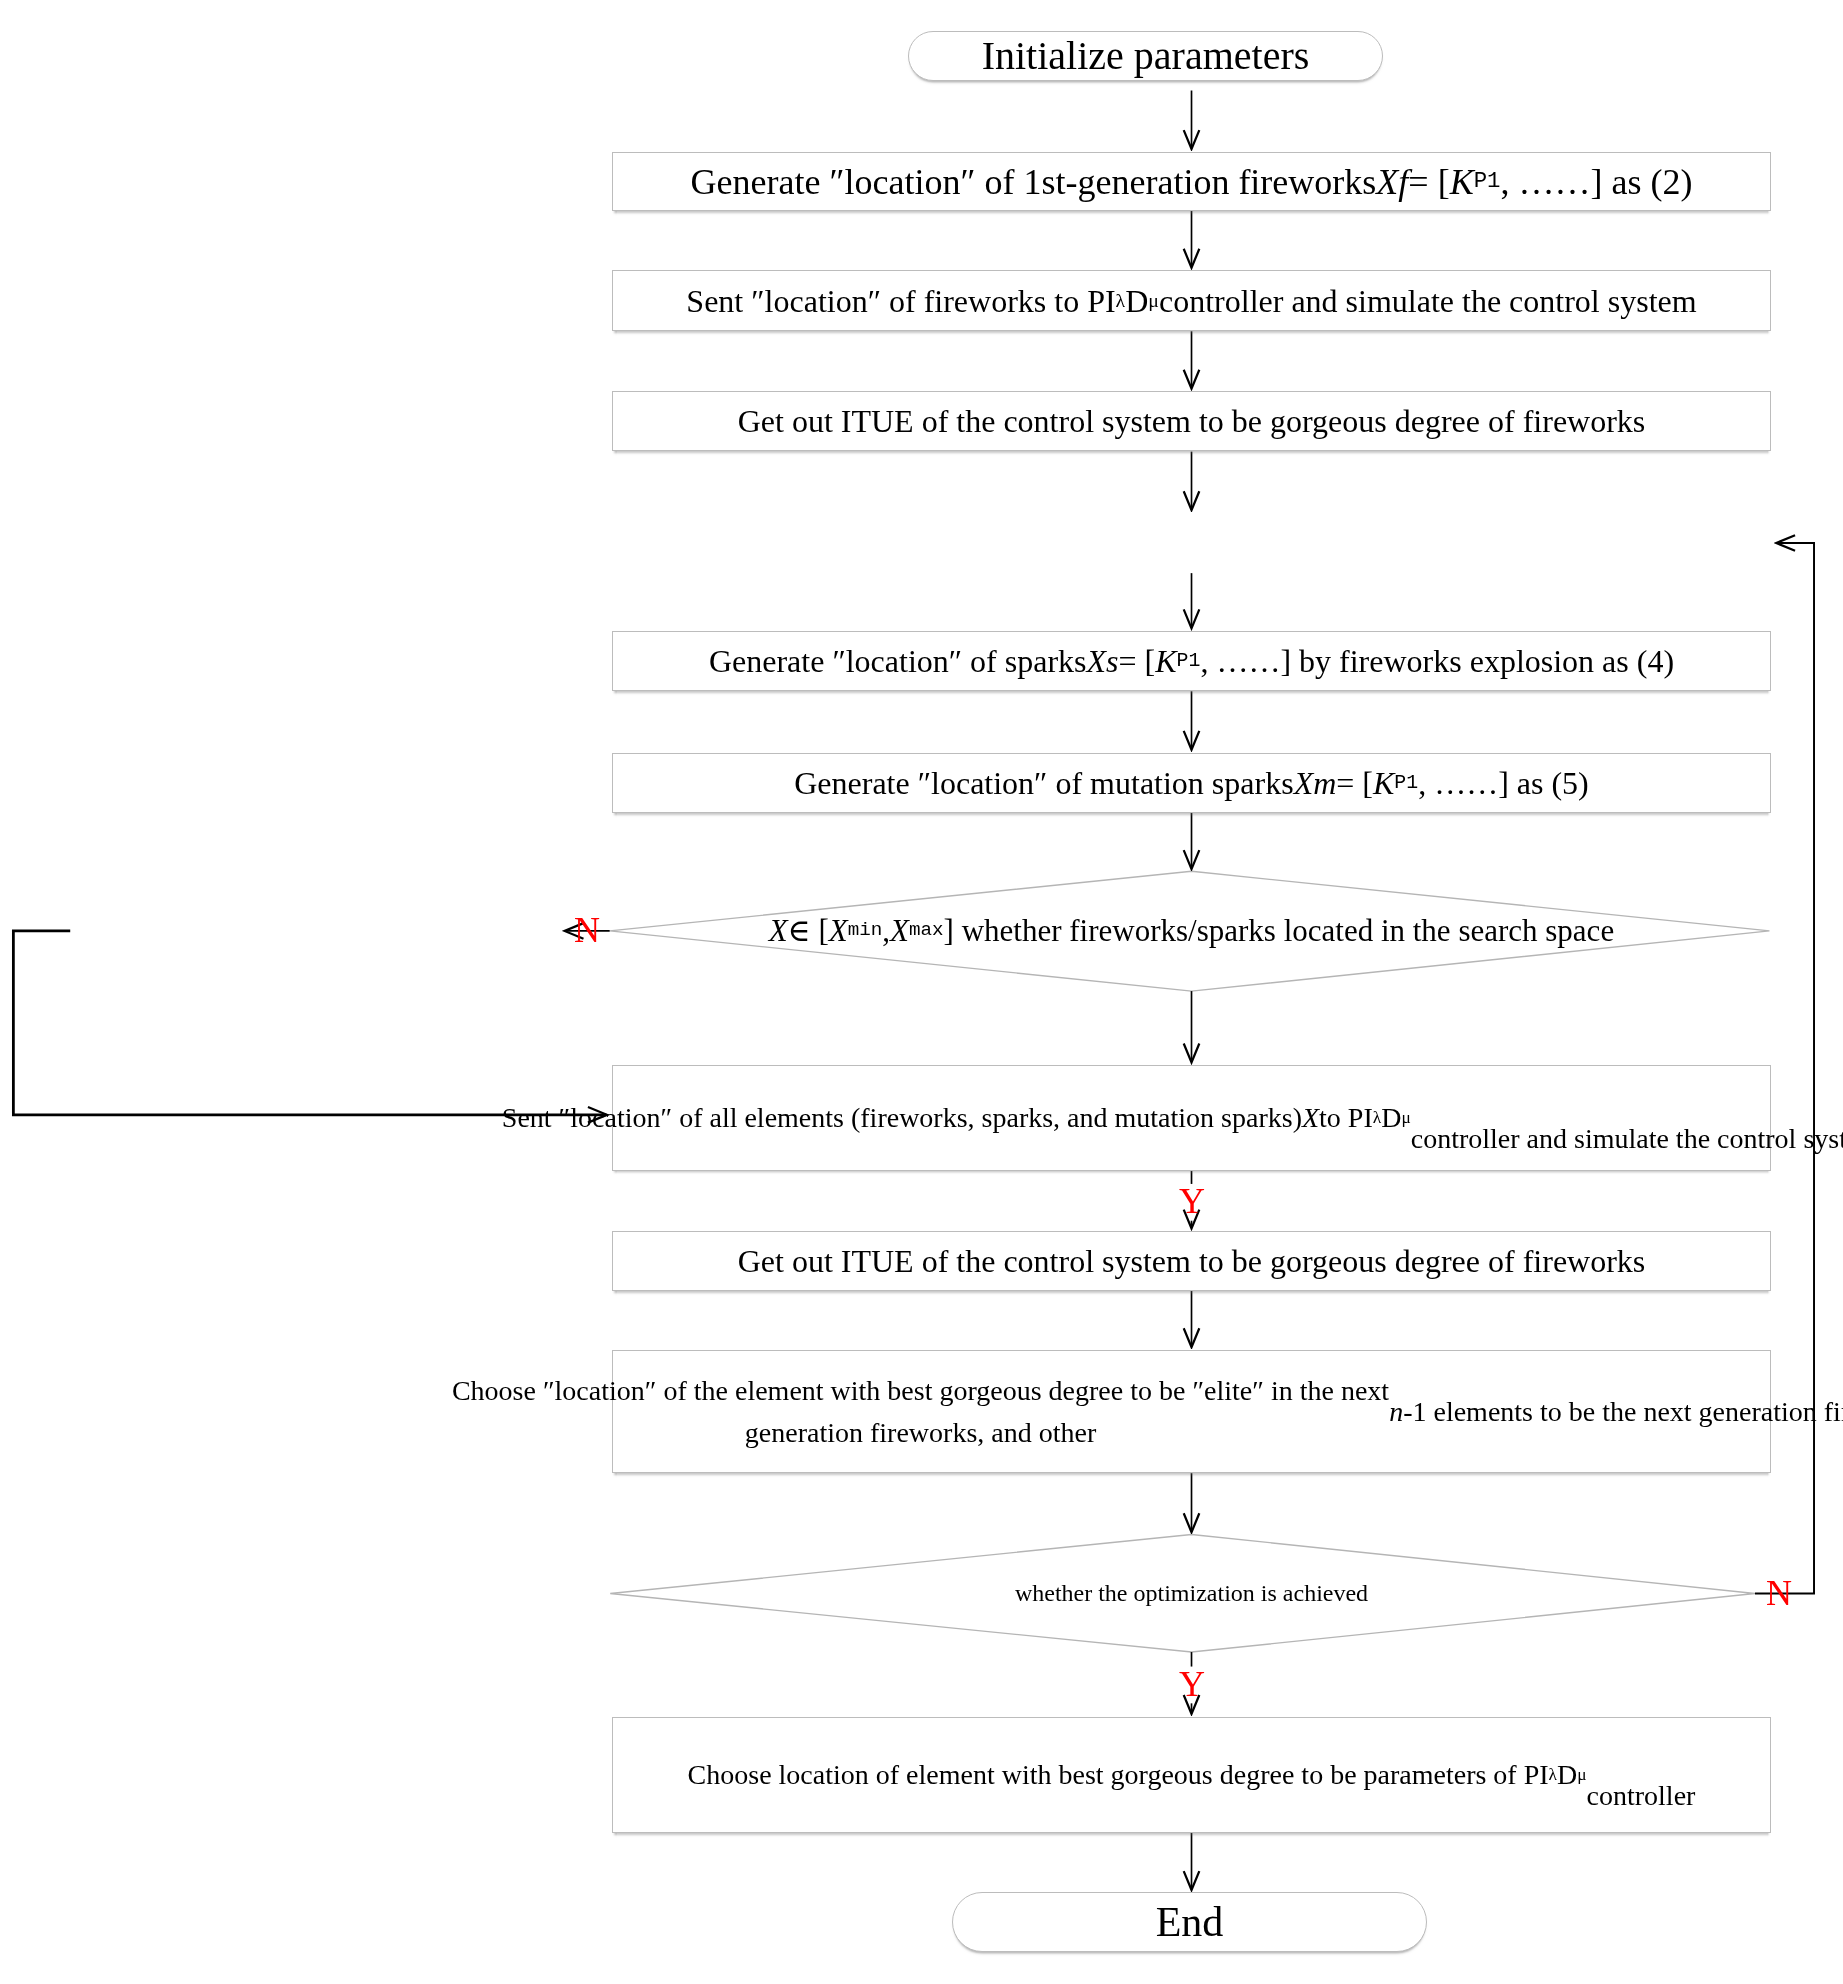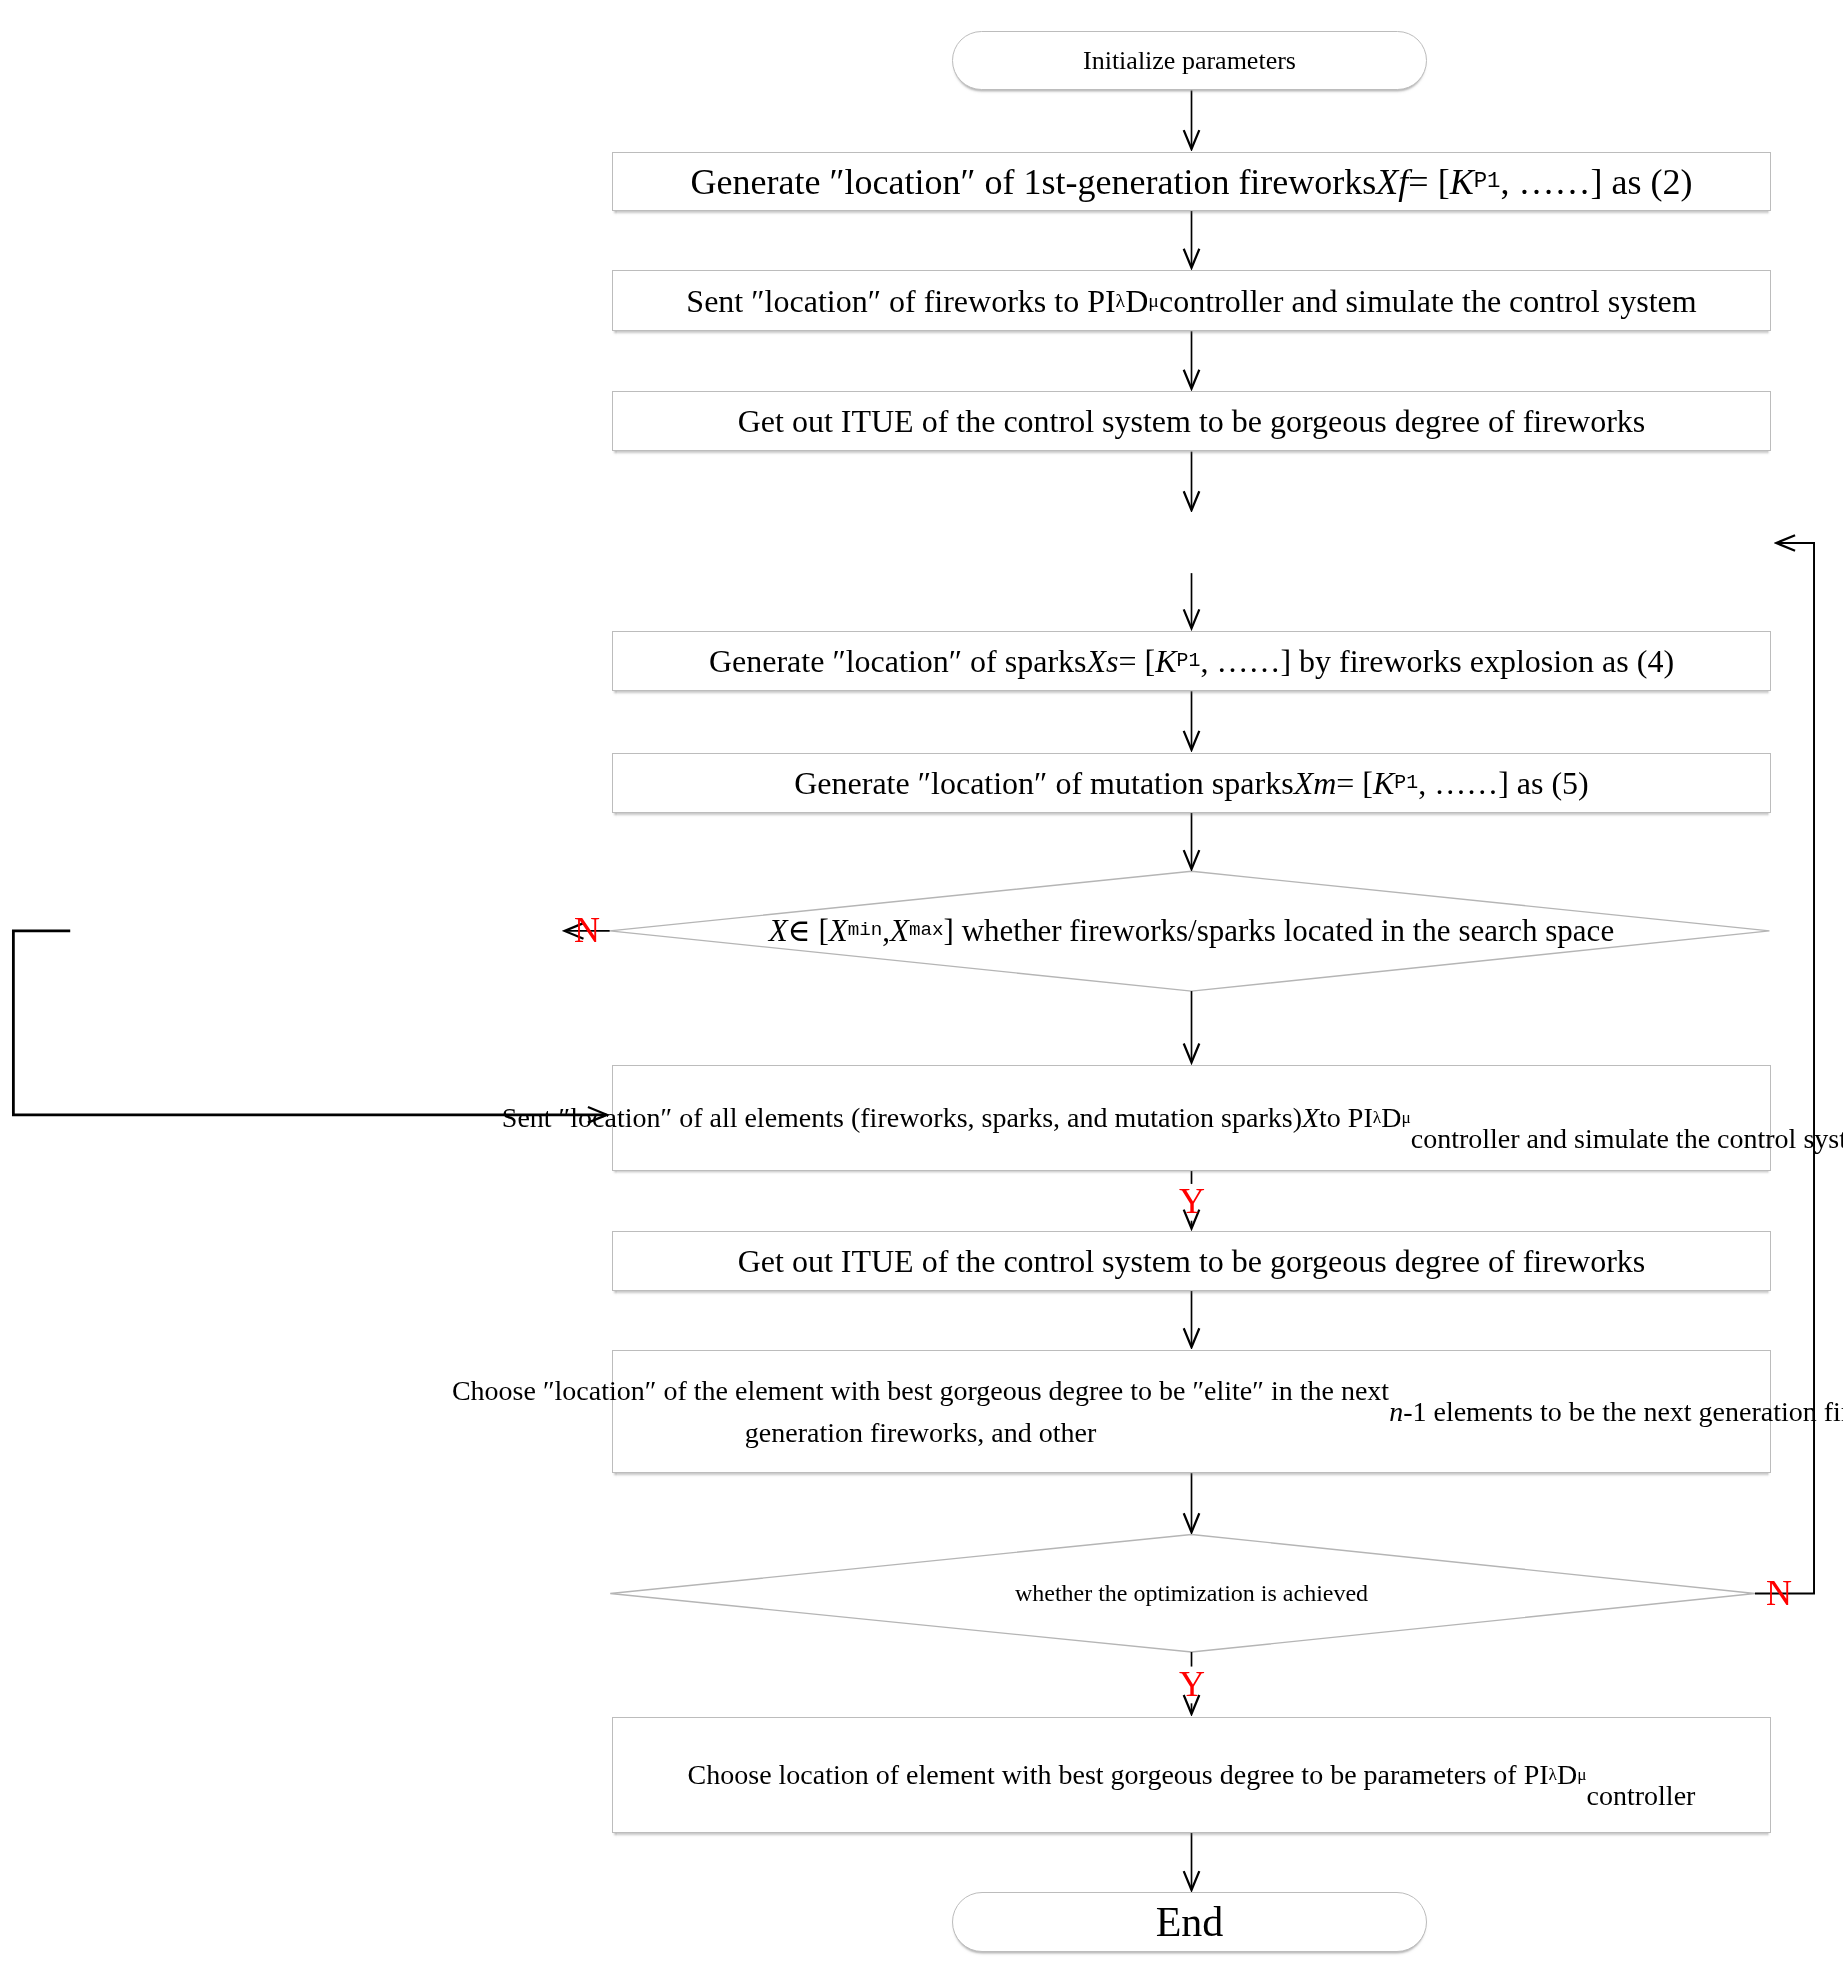--- a/index.html
+++ b/index.html
@@ -72,21 +72,21 @@
     <line class="wire" x1="2138" y1="3056" x2="2138" y2="3074" marker-end="url(#arrow)"></line>
     <line class="wire" x1="2138" y1="3288" x2="2138" y2="3390" marker-end="url(#arrow)"></line>
 
     <line class="wire" x1="1094" y1="1670" x2="1014" y2="1670" marker-end="url(#arrow)"></line>
 
     <path class="loop" d="M126,1670 H24 V2000 H1088" marker-end="url(#arrow)"></path>
 
     <path class="loop2" d="M3149,2859 H3255 V974 H3188" marker-end="url(#arrow)"></path>
   </svg>
 
-  <div class="node terminator" style="left:952px;top:31px;width:475px;height:59px;font-size:26px">Initialize parameters</div>
+  <div class="node terminator" style="left:908px;top:31px;width:475px;height:50px;font-size:40px">Initialize parameters</div>
   <div class="node terminator" style="left:952px;top:1892px;width:475px;height:60px;font-size:42px">End</div>
 
   <div class="node" style="left:612px;top:152px;width:1159px;height:59px;font-size:36px">Generate ″location″ of 1st-generation fireworks <i>Xf</i> = [<i>K</i><sub>P1</sub>, ……] as (2)</div>
   <div class="node" style="left:612px;top:270px;width:1159px;height:61px;font-size:32px">Sent ″location″ of fireworks to PI<sup>λ</sup>D<sup>μ</sup> controller and simulate the control system</div>
   <div class="node" style="left:612px;top:391px;width:1159px;height:60px;font-size:32px">Get out ITUE of the control system to be gorgeous degree of fireworks</div>
   <div class="node" style="left:612px;top:631px;width:1159px;height:60px;font-size:32px">Generate ″location″ of sparks <i>Xs</i> = [<i>K</i><sub>P1</sub>, ……] by fireworks explosion as (4)</div>
   <div class="node" style="left:612px;top:753px;width:1159px;height:60px;font-size:32px">Generate ″location″ of mutation sparks <i>Xm</i> = [<i>K</i><sub>P1</sub>, ……] as (5)</div>
   <div class="node" style="left:612px;top:1065px;width:1159px;height:106px;font-size:28px">Sent ″location″ of all elements (fireworks, sparks, and mutation sparks) <i>X</i> to PI<sup>λ</sup>D<sup>μ</sup><br>controller and simulate the control system</div>
   <div class="node" style="left:612px;top:1231px;width:1159px;height:60px;font-size:32px">Get out ITUE of the control system to be gorgeous degree of fireworks</div>
   <div class="node" style="left:612px;top:1350px;width:1159px;height:123px;font-size:28px">Choose ″location″ of the element with best gorgeous degree to be ″elite″ in the next<br>generation fireworks, and other <i>n</i>-1 elements to be the next generation fireworks</div>

